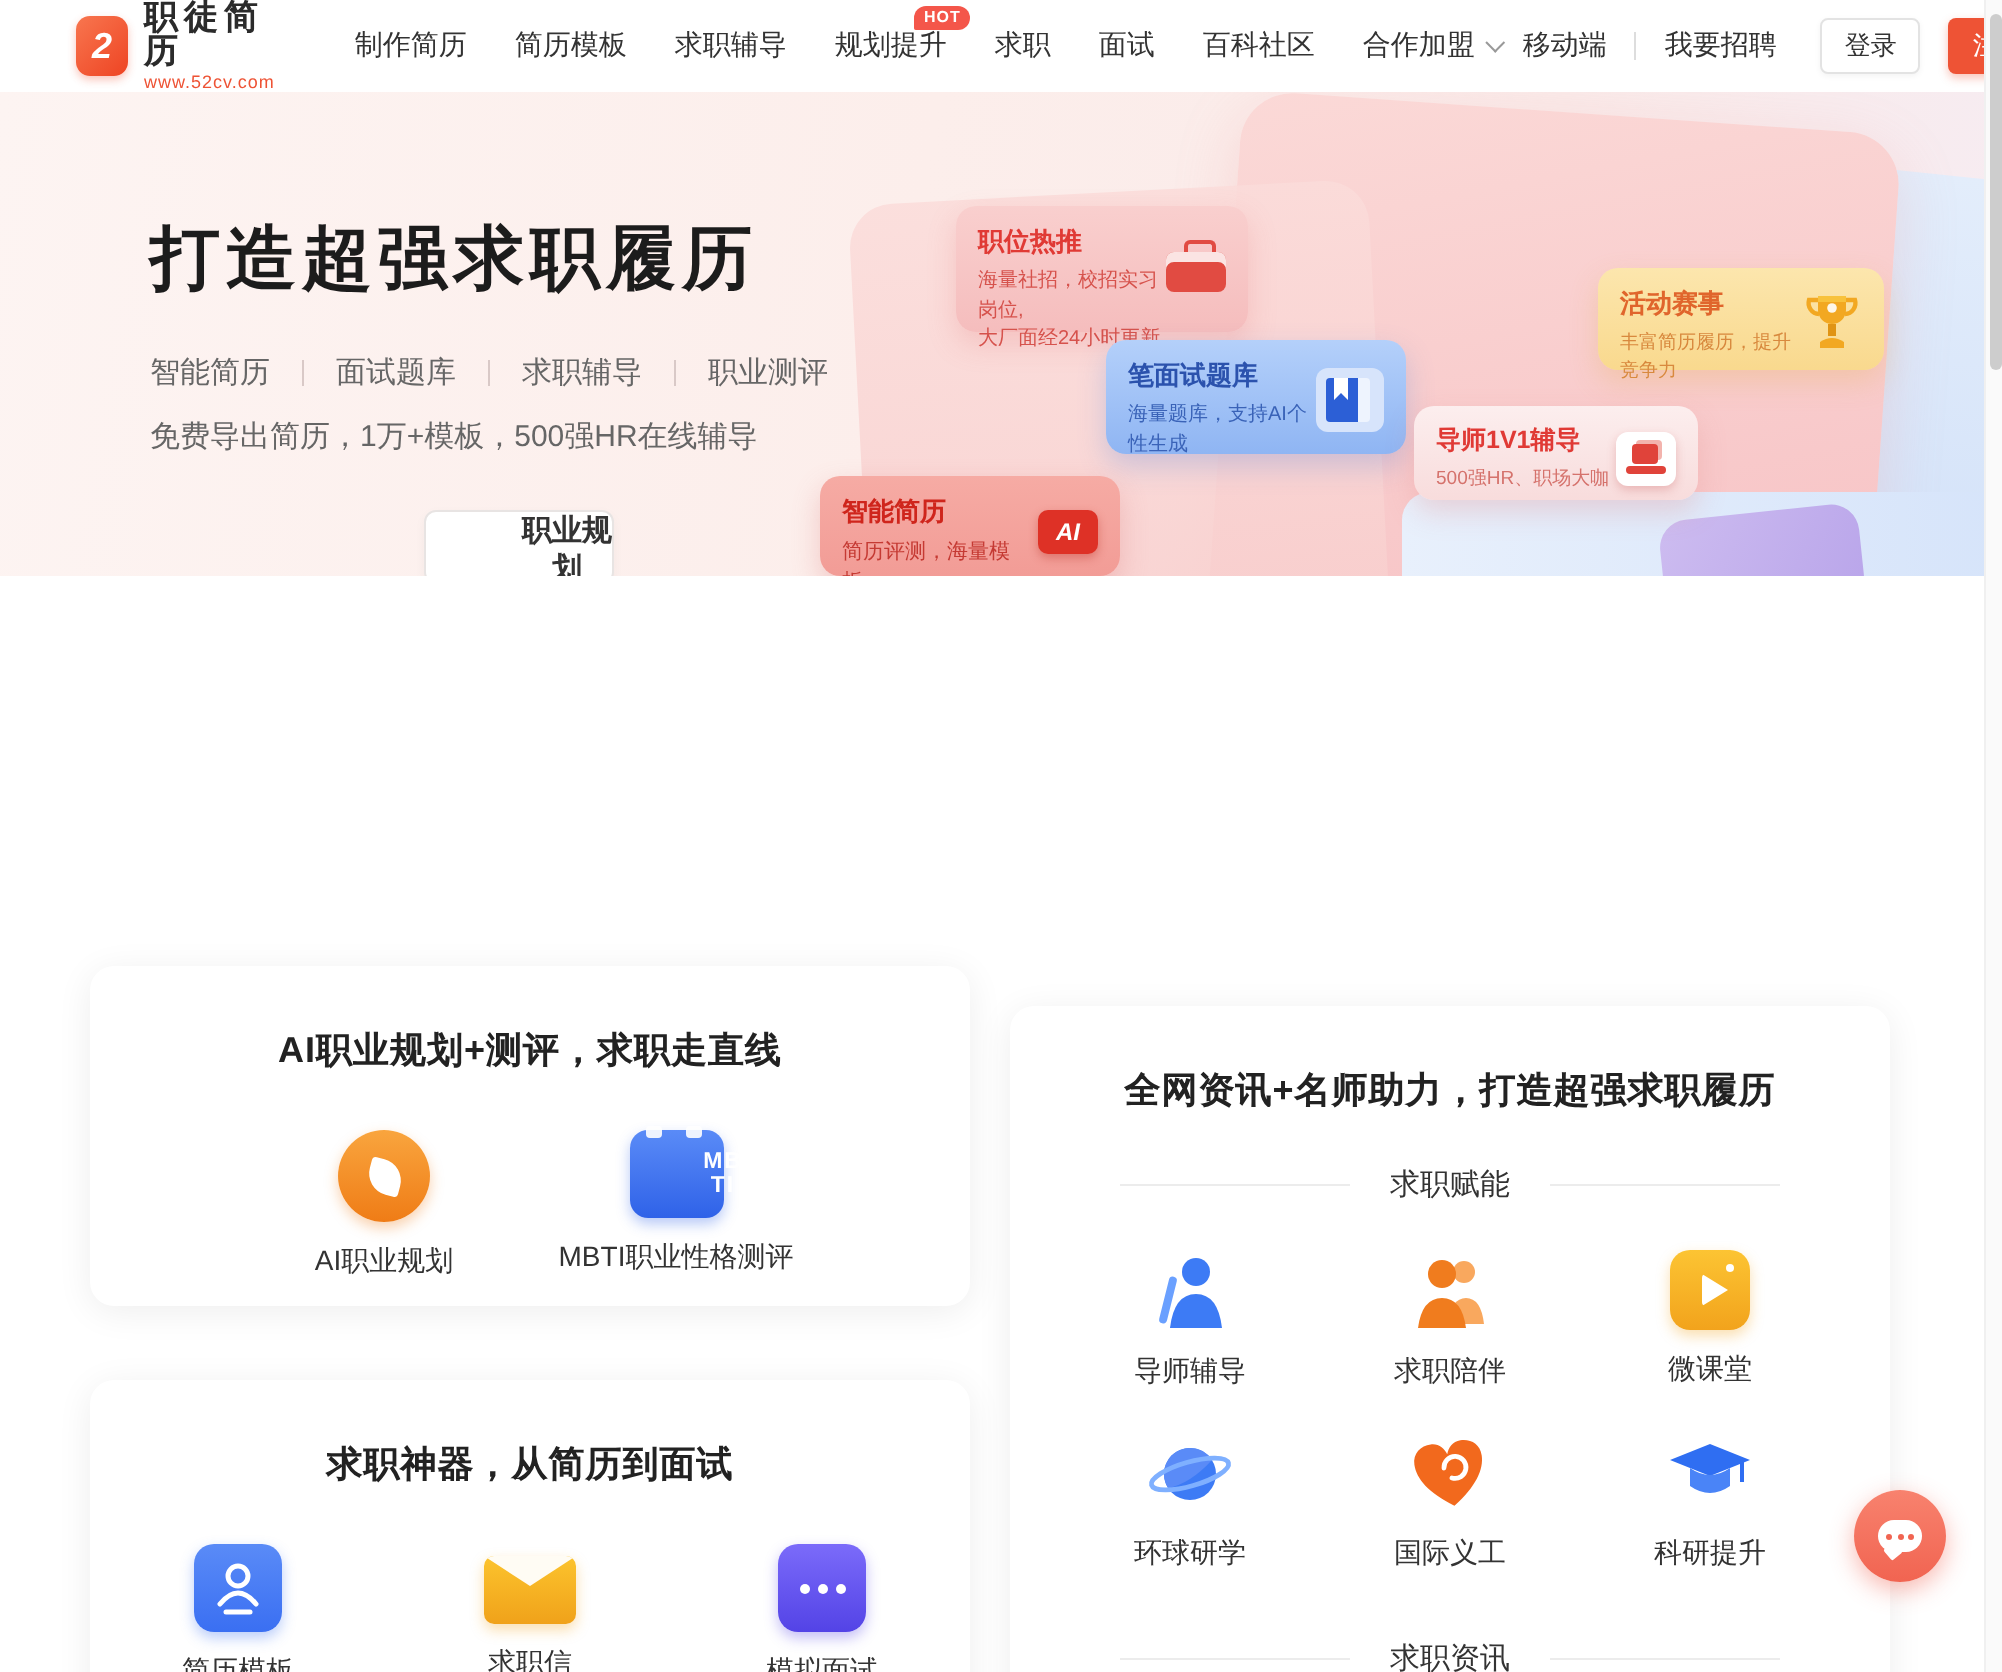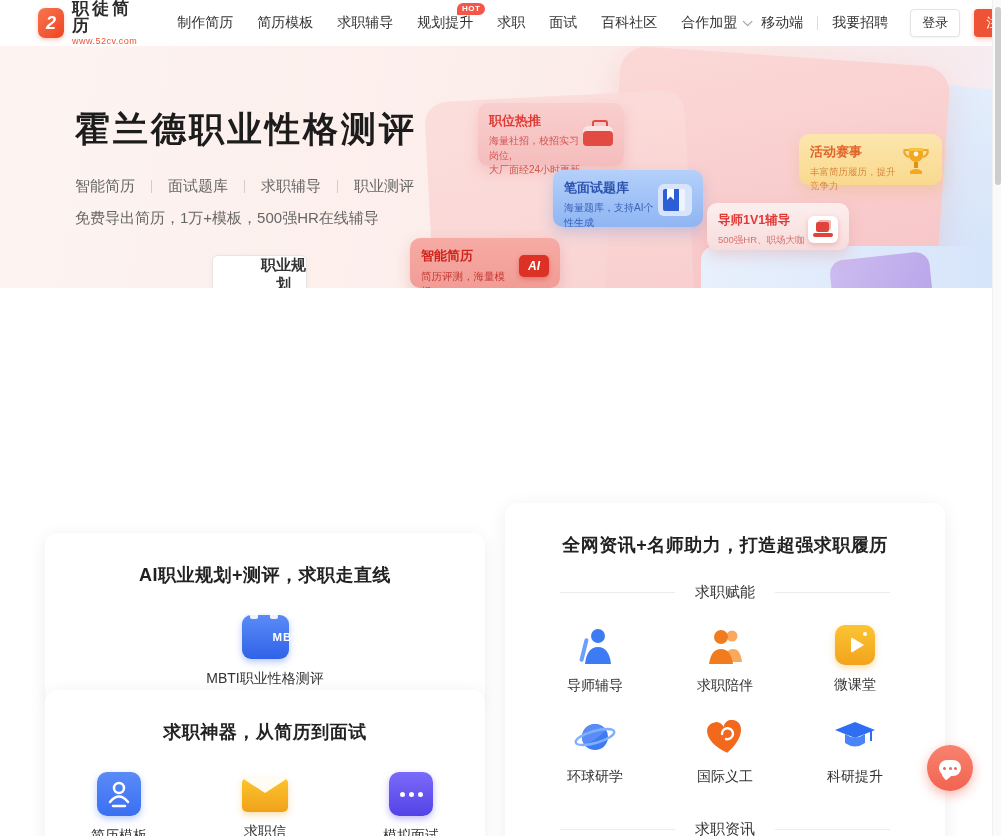--- a/index.html
+++ b/index.html
@@ -92,41 +92,41 @@
     box-shadow:0 2px 5px rgba(200,90,90,.3); }
   .laptop-icon::before { content:""; position:absolute; left:8px; top:6px; width:13px; height:10px; background:#e0433a; border-radius:2px;
     box-shadow:2px -2px 0 #f3b3ad; }
   .laptop-icon::after { content:""; position:absolute; left:5px; top:17px; width:20px; height:4px; background:#e0433a; border-radius:2px; }
   .ai-badge-icon { width:30px; height:22px; background:#de3126; border-radius:5px; color:#fff; font-weight:bold; font-style:italic;
     font-size:12px; display:flex; align-items:center; justify-content:center; margin-top:8px; flex:none;
     box-shadow:0 2px 5px rgba(190,50,40,.4); }
 
   
   .card { position:absolute; background:#fff; border-radius:12px; box-shadow:0 3px 18px rgba(0,0,0,.07); }
-  .card-a { left:45px; top:533px; width:440px; height:170px; }
+  .card-a { left:45px; top:483px; width:440px; height:170px; }
   .card-b { left:45px; top:690px; width:440px; height:200px; }
   .card-c { left:505px; top:503px; width:440px; height:380px; }
   .card-title { text-align:center; font-size:18px; font-weight:bold; color:#222; padding-top:30px; letter-spacing:.5px; }
   .items-row { display:flex; justify-content:center; margin-top:28px; }
   .feature-item { display:flex; flex-direction:column; align-items:center; cursor:pointer; }
   .feature-item .label { margin-top:11px; font-size:14px; color:#333; white-space:nowrap; }
   .card-a .feature-item { width:146px; }
   .card-b .feature-item { width:146px; }
   .grid-row { display:flex; justify-content:center;align-items:center; }
   .card-c .feature-item { width:130px; margin-top:22px; }
   .group-divider { display:flex; align-items:center; margin:26px 55px 0; }
   .group-divider .line { flex:1; height:1px; background:#ececec; }
   .group-divider .gname { padding:0 20px; font-size:15px; color:#333; }
   .divider2 { margin-top:34px; }
 
   
   .ai-career-icon { width:46px; height:46px; border-radius:50%; background:linear-gradient(180deg,#f9a53e,#ef7c16);
     display:flex; align-items:center; justify-content:center; box-shadow:0 3px 7px rgba(239,124,22,.35); }
   .ai-career-icon i { width:17px; height:17px; background:#fff; border-radius:2px 65% 2px 65%; transform:rotate(15deg); display:block; }
-  .clip-icon { width:44px; height:44px; border-radius:9px; position:relative; display:flex; flex-direction:row;
+  .clip-icon { width:44px; height:44px; border-radius:9px; position:relative; display:flex; flex-direction:column;
     align-items:center; justify-content:center; color:#fff; font-weight:bold; line-height:1.05;padding-left:47px; }
   .clip-icon::before { content:""; position:absolute; top:-2px; left:8px; width:8px; height:6px; background:#fff; border-radius:2px;
     box-shadow:20px 0 0 #fff; opacity:.9; }
   .mbti-icon { background:linear-gradient(180deg,#5a8bf7,#2f62e8); font-size:11.5px; letter-spacing:1px;
     box-shadow:0 3px 7px rgba(47,98,232,.35); }
   .holland-icon { background:linear-gradient(180deg,#f7c033,#efa51a); font-size:10px; color:rgba(255,255,255,.9);
     box-shadow:0 3px 7px rgba(239,165,26,.35); }
   .sq-icon { width:44px; height:44px; border-radius:10px; display:flex; align-items:center; justify-content:center; position:relative; }
   .microclass-icon { width:40px; height:40px; border-radius:10px; background:linear-gradient(180deg,#fcc433,#f2a31c);
     box-shadow:0 3px 7px rgba(242,163,28,.35); }
@@ -191,21 +191,21 @@
   </div>
 
   <div class="hero">
     <div class="hero-shape shape-blue-right"></div>
     <div class="hero-shape shape-pink-big"></div>
     <div class="hero-shape shape-pink-left"></div>
     <div class="hero-shape shape-lightblue-strip"></div>
     <div class="hero-shape shape-purple-blob"></div>
 
     <div class="hero-content">
-      <div class="hero-title">霍兰德职业性格测评</div>
+      <div class="hero-title">打造超强求职履历</div>
       <div class="hero-features">
         <span>智能简历</span>
           <span class="feat-sep"></span>
         <span>面试题库</span>
           <span class="feat-sep"></span>
         <span>求职辅导</span>
           <span class="feat-sep"></span>
         <span>职业测评</span>
       </div>
       <div class="hero-subtitle">免费导出简历，1万+模板，500强HR在线辅导</div>
@@ -264,20 +264,26 @@
         <div class="fc-desc">简历评测，海量模板，</div>
       </div>
       <div class="ai-badge-icon">AI</div>
     </div>
   </div>
 
   <div class="card card-a">
     <div class="card-title">AI职业规划+测评，求职走直线</div>
     <div class="items-row">
       <div class="feature-item">
+        <span class="ai-career-icon">
+            <i></i>
+          </span>
+        <span class="label">AI职业规划</span>
+      </div>
+      <div class="feature-item">
         <span class="clip-icon mbti-icon">
             <span>MB</span>
             <span>TI</span>
           </span>
         <span class="label">MBTI职业性格测评</span>
       </div>
     </div>
   </div>
 
   <div class="card card-b">

